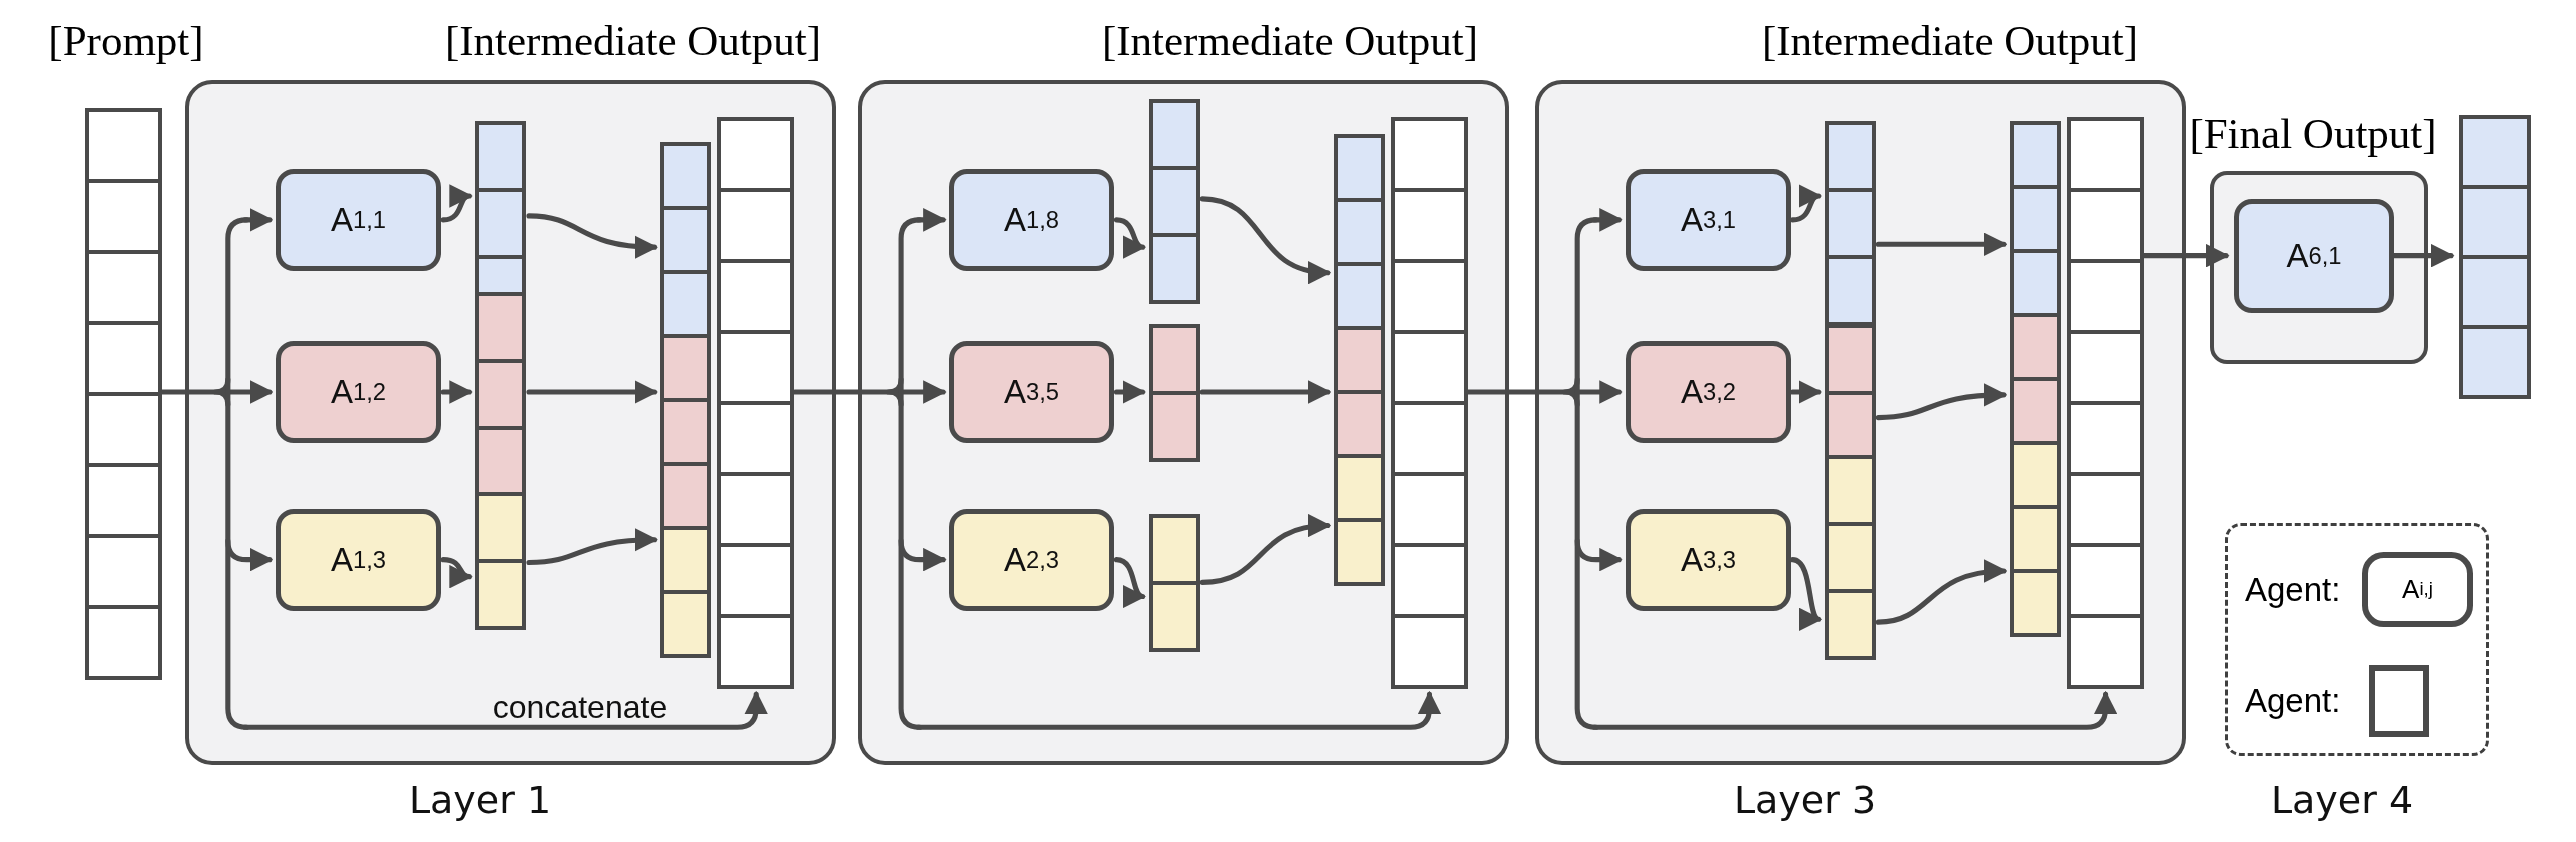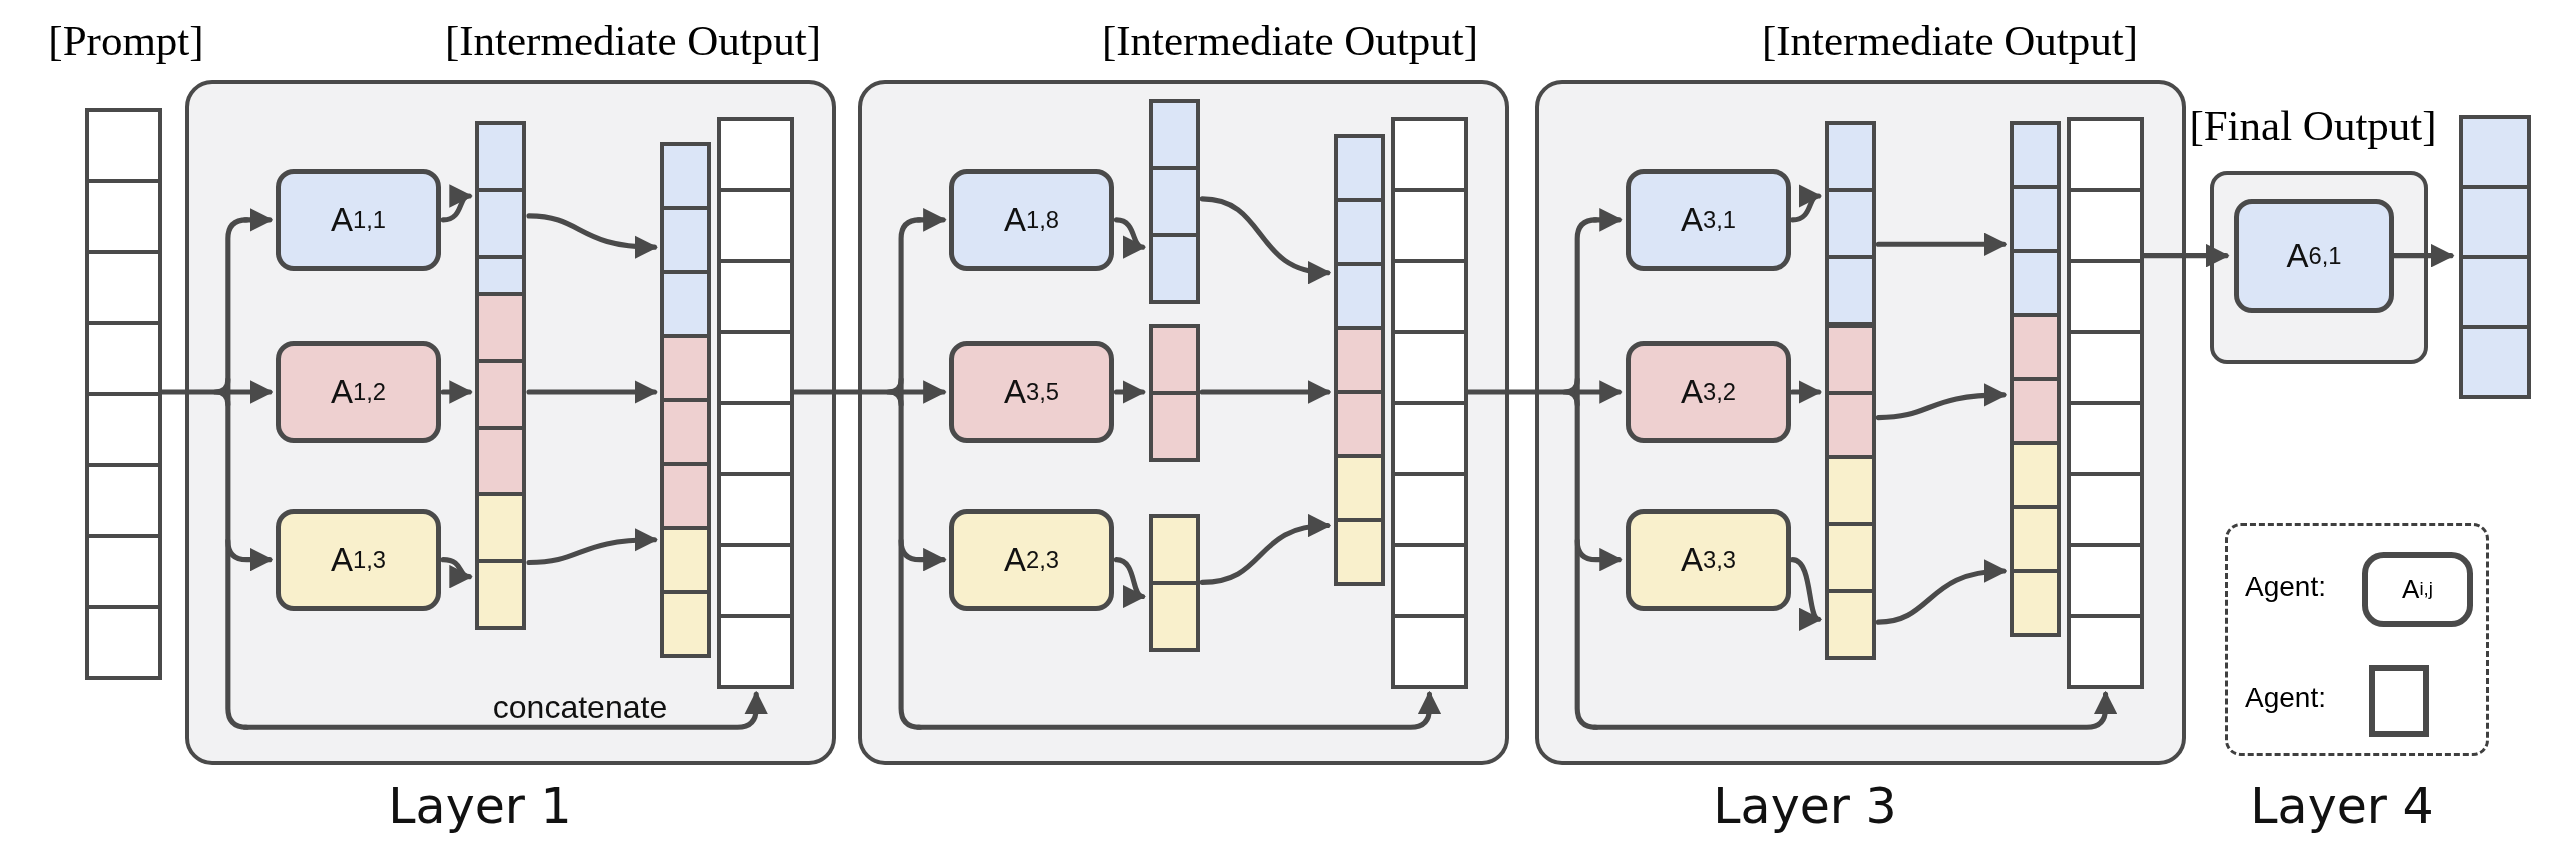--- a/index.html
+++ b/index.html
@@ -12,26 +12,26 @@
              border:4.5px solid #4a4a4a;border-radius:17px;box-sizing:border-box;}
   .agent{position:absolute;width:165px;height:102px;border:5.1px solid #4a4a4a;border-radius:18px;
          box-sizing:border-box;display:flex;align-items:center;justify-content:center;
          font-size:33px;color:#111;}
   .agent .sub, .pill .sub{font-size:0.72em;vertical-align:-0.28em;}
   .t-col{position:absolute;background:#4a4a4a;border:4px solid #4a4a4a;box-sizing:border-box;
          display:flex;flex-direction:column;gap:4px;}
   .t-col .cell{width:100%;}
   .lab-serif{position:absolute;font-family:"Liberation Serif",serif;font-size:43px;color:#000;
              transform:translateX(-50%);white-space:nowrap;}
-  .caption{position:absolute;font-family:"DejaVu Sans",sans-serif;font-size:49px;color:#111;
+  .caption{position:absolute;font-family:"DejaVu Sans",sans-serif;font-size:38px;color:#111;
            transform:translateX(-50%);white-space:nowrap;}
   .small-lab{position:absolute;font-size:32px;color:#111;transform:translateX(-50%);white-space:nowrap;}
   .legend{position:absolute;left:2225px;top:523px;width:264px;height:233px;background:#ffffff;
           border:3.4px dashed #3f3f3f;border-radius:16px;box-sizing:border-box;}
-  .legend-label{position:absolute;font-size:28px;color:#000;white-space:nowrap;}
+  .legend-label{position:absolute;font-size:33px;color:#000;white-space:nowrap;}
   .pill{position:absolute;left:134px;top:25.6px;width:111px;height:75px;background:#ffffff;
         border:6.3px solid #4a4a4a;border-radius:21.6px;box-sizing:border-box;
         display:flex;align-items:center;justify-content:center;font-size:26px;}
   .tok-square{position:absolute;left:141px;top:139px;width:60px;height:72px;background:#ffffff;
         border:6.3px solid #4a4a4a;box-sizing:border-box;}
 </style>
 </head>
 <body>
 
 <div class="canvas">
@@ -97,21 +97,21 @@
 
       <path d="M 3773 450 H 3917" marker-end="url(#arr)"></path>
       <path d="M 4212 450 H 4313" marker-end="url(#arr)"></path>
     </g>
   </svg>
 
   <div class="lab-serif" style="left:126px;top:16px;">[Prompt]</div>
   <div class="lab-serif" style="left:633px;top:16px;">[Intermediate Output]</div>
   <div class="lab-serif" style="left:1290px;top:16px;">[Intermediate Output]</div>
   <div class="lab-serif" style="left:1950px;top:16px;">[Intermediate Output]</div>
-  <div class="lab-serif" style="left:2313px;top:101px;">[Final Output]</div>
+  <div class="lab-serif" style="left:2313px;top:109px;">[Final Output]</div>
 
   <div class="t-col" style="left:85px;top:108px;width:77px;">
       <div class="cell" style="height: 67px; background: rgb(255, 255, 255);"></div>
       <div class="cell" style="height: 67px; background: rgb(255, 255, 255);"></div>
       <div class="cell" style="height: 67px; background: rgb(255, 255, 255);"></div>
       <div class="cell" style="height: 67px; background: rgb(255, 255, 255);"></div>
       <div class="cell" style="height: 67px; background: rgb(255, 255, 255);"></div>
       <div class="cell" style="height: 67px; background: rgb(255, 255, 255);"></div>
       <div class="cell" style="height: 67px; background: rgb(255, 255, 255);"></div>
       <div class="cell" style="height: 67px; background: rgb(255, 255, 255);"></div>

